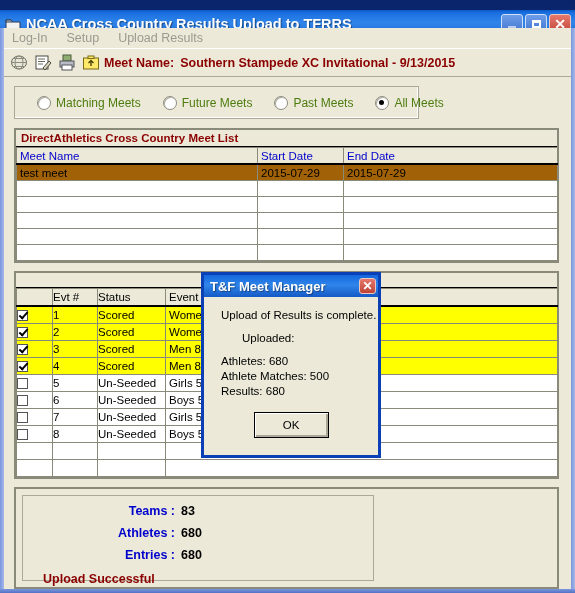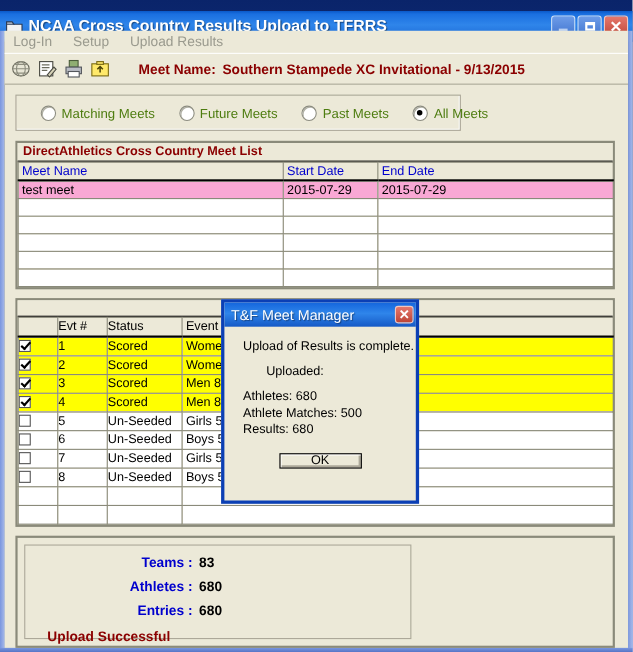--- a/index.html
+++ b/index.html
@@ -111,21 +111,20 @@
     background: #ece9d8;
     padding-left: 4px;
   }
   .tb-btn {
     width: 22px; height: 21px;
     margin-right: 2px;
     display: flex; align-items: center; justify-content: center;
     position: relative;
   }
   .meet-label {
-    margin-left: 22px;
     color: #8b0000;
     font-weight: bold;
     font-size: 12.5px;
     white-space: nowrap;
   }
   .meet-name {
     color: #8b0000;
     font-weight: bold;
     font-size: 12.5px;
     margin-left: 6px;
@@ -198,21 +197,21 @@
     text-align: left;
     font-weight: normal;
     overflow: hidden;
     white-space: nowrap;
   }
   table.grid th {
     background: #ece9d8;
     color: #0000cd;
     border-bottom: 2px solid #000;
   }
-  tr.hl td { background: #f9a8d4; }
+  tr.hl td { background: #a16207; }
   tr.blank td { background: #ffffff; }
 
   
   .eventlist-box {
     margin: 8px 10px 0 10px;
     width: 545px;
     border: 2px solid #8a8a7a;
     background: #ece9d8;
     box-sizing: border-box;
     position: relative;
@@ -301,21 +300,21 @@
     z-index: 50;
   }
   .dlg-title {
     height: 22px;
     background: linear-gradient(to bottom,#1466dd 0%,#2f85ea 45%,#1559c6 100%);
     display: flex; align-items: center;
     padding-left: 6px;
     box-sizing: border-box;
   }
   .dlg-title-text {
-    color: #ffffff; font-weight: normal; font-size: 13px;
+    color: #ffffff; font-weight: bold; font-size: 13px;
     text-shadow: 1px 1px 1px rgba(0,0,0,.4);
     white-space: nowrap;
   }
   .dlg-close {
     margin-left: auto; margin-right: 2px;
     width: 17px; height: 16px;
     background: linear-gradient(to bottom,#e6786c,#bd4436);
     border: 1px solid #f0c6bf;
     border-radius: 3px;
     display: flex; align-items: center; justify-content: center;
@@ -327,21 +326,21 @@
     font-size: 11.5px;
     color: #000;
     height: 100%;
     box-sizing: border-box;
   }
   .dlg-line { padding-left: 17px; height: 15px; white-space: nowrap; }
   .dlg-line.indent { padding-left: 38px; }
   .dlg-gap { height: 8px; }
   .dlg-okwrap { display: flex; justify-content: center; margin-top: 12px; }
   .dlg-ok {
-    width: 75px; height: 14px;
+    width: 75px; height: 26px;
     background: #ece9d8;
     border: 1px solid #000000;
     box-shadow: inset 1px 1px 0 #ffffff, inset -2px -2px 0 #aca899;
     font-size: 11.5px;
     display: flex; align-items: center; justify-content: center;
     box-sizing: border-box;
   }
 </style>
 </head>
 <body>

